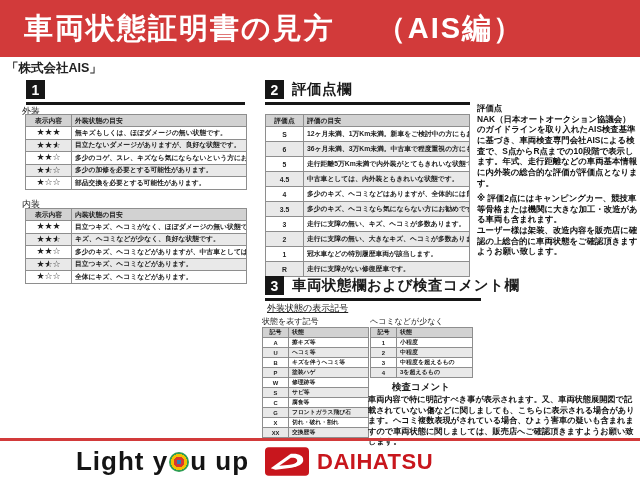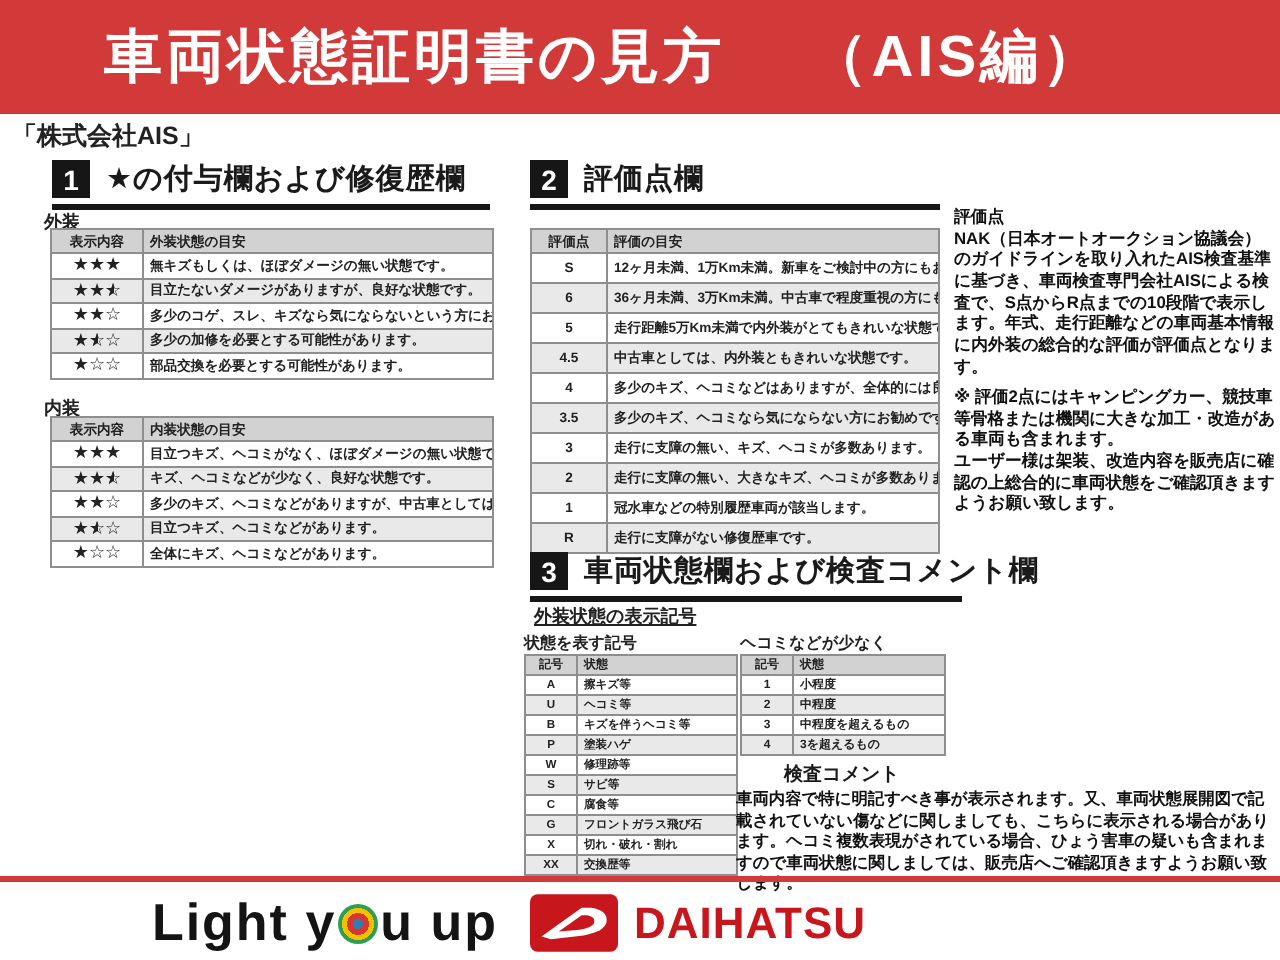--- a/index.html
+++ b/index.html
@@ -1,33 +1,33 @@
 <!DOCTYPE html>
 <html><head>
 <meta charset="utf-8">
 <style>
   html,body{margin:0;padding:0;background:#fff;}
   .page{position:relative;width:640px;height:480px;background:#fff;overflow:hidden;
         font-family:"Liberation Sans","DejaVu Sans",sans-serif;color:#1a1a1a;}
   
   .banner{position:absolute;left:0;top:0;width:640px;height:57px;background:#d23a3a;
-          display:flex;align-items:center;padding-left:52px;box-sizing:border-box;gap:42px;}
+          display:flex;align-items:center;padding-left:24px;box-sizing:border-box;gap:42px;}
   .banner span{color:#fff;font-weight:bold;font-size:29px;letter-spacing:2px;white-space:nowrap;}
   .company{position:absolute;left:6px;top:60px;font-size:12.5px;font-weight:600;color:#222;}
   
   .sec{position:absolute;display:flex;align-items:center;gap:8px;
        border-bottom:3px solid #161616;padding-bottom:3px;box-sizing:border-box;}
   .sec .num{width:19px;height:19px;background:#161616;color:#fff;font-weight:bold;font-size:14px;
             display:flex;align-items:center;justify-content:center;flex:0 0 auto;}
   .sec .t{font-weight:bold;font-size:14.5px;letter-spacing:0.5px;white-space:nowrap;}
   #sec1{left:26px;top:80px;width:219px;}
   #sec2{left:265px;top:80px;width:205px;}
   #sec3{left:265px;top:276px;width:216px;}
   
-  .mini{position:absolute;font-size:9px;font-weight:bold;color:#222;white-space:nowrap;}
+  .mini{position:absolute;font-size:9px;font-weight:normal;color:#222;white-space:nowrap;}
   #lbl-ext{left:22px;top:105px;}
   #lbl-int{left:22px;top:198px;}
   #lbl-sym-head{left:267px;top:302px;text-decoration:underline;}
   #lbl-sym{left:262px;top:316px;font-size:8px;}
   #lbl-size{left:370px;top:316px;font-size:8px;}
   
   .tblwrap{position:absolute;}
   table{border-collapse:collapse;width:100%;table-layout:fixed;}
   th,td{border:1px solid #8e8e8e;font-size:6.8px;padding:0 3px;color:#222;
         font-weight:600;overflow:hidden;white-space:nowrap;}
@@ -81,21 +81,20 @@
 
   <div class="banner">
     <span>車両状態証明書の見方</span>
     <span>（AIS編）</span>
   </div>
 
   <div class="company">「株式会社AIS」</div>
 
   <div class="sec" id="sec1">
     <span class="num">1</span>
-    <span class="t">★の付与欄および修復歴欄</span>
   </div>
 
   <div class="mini" id="lbl-ext">外装</div>
   <div class="tblwrap" id="t-ext">
       <table>
         <colgroup>
           <col class="c1">
           <col>
         </colgroup>
         <thead>

